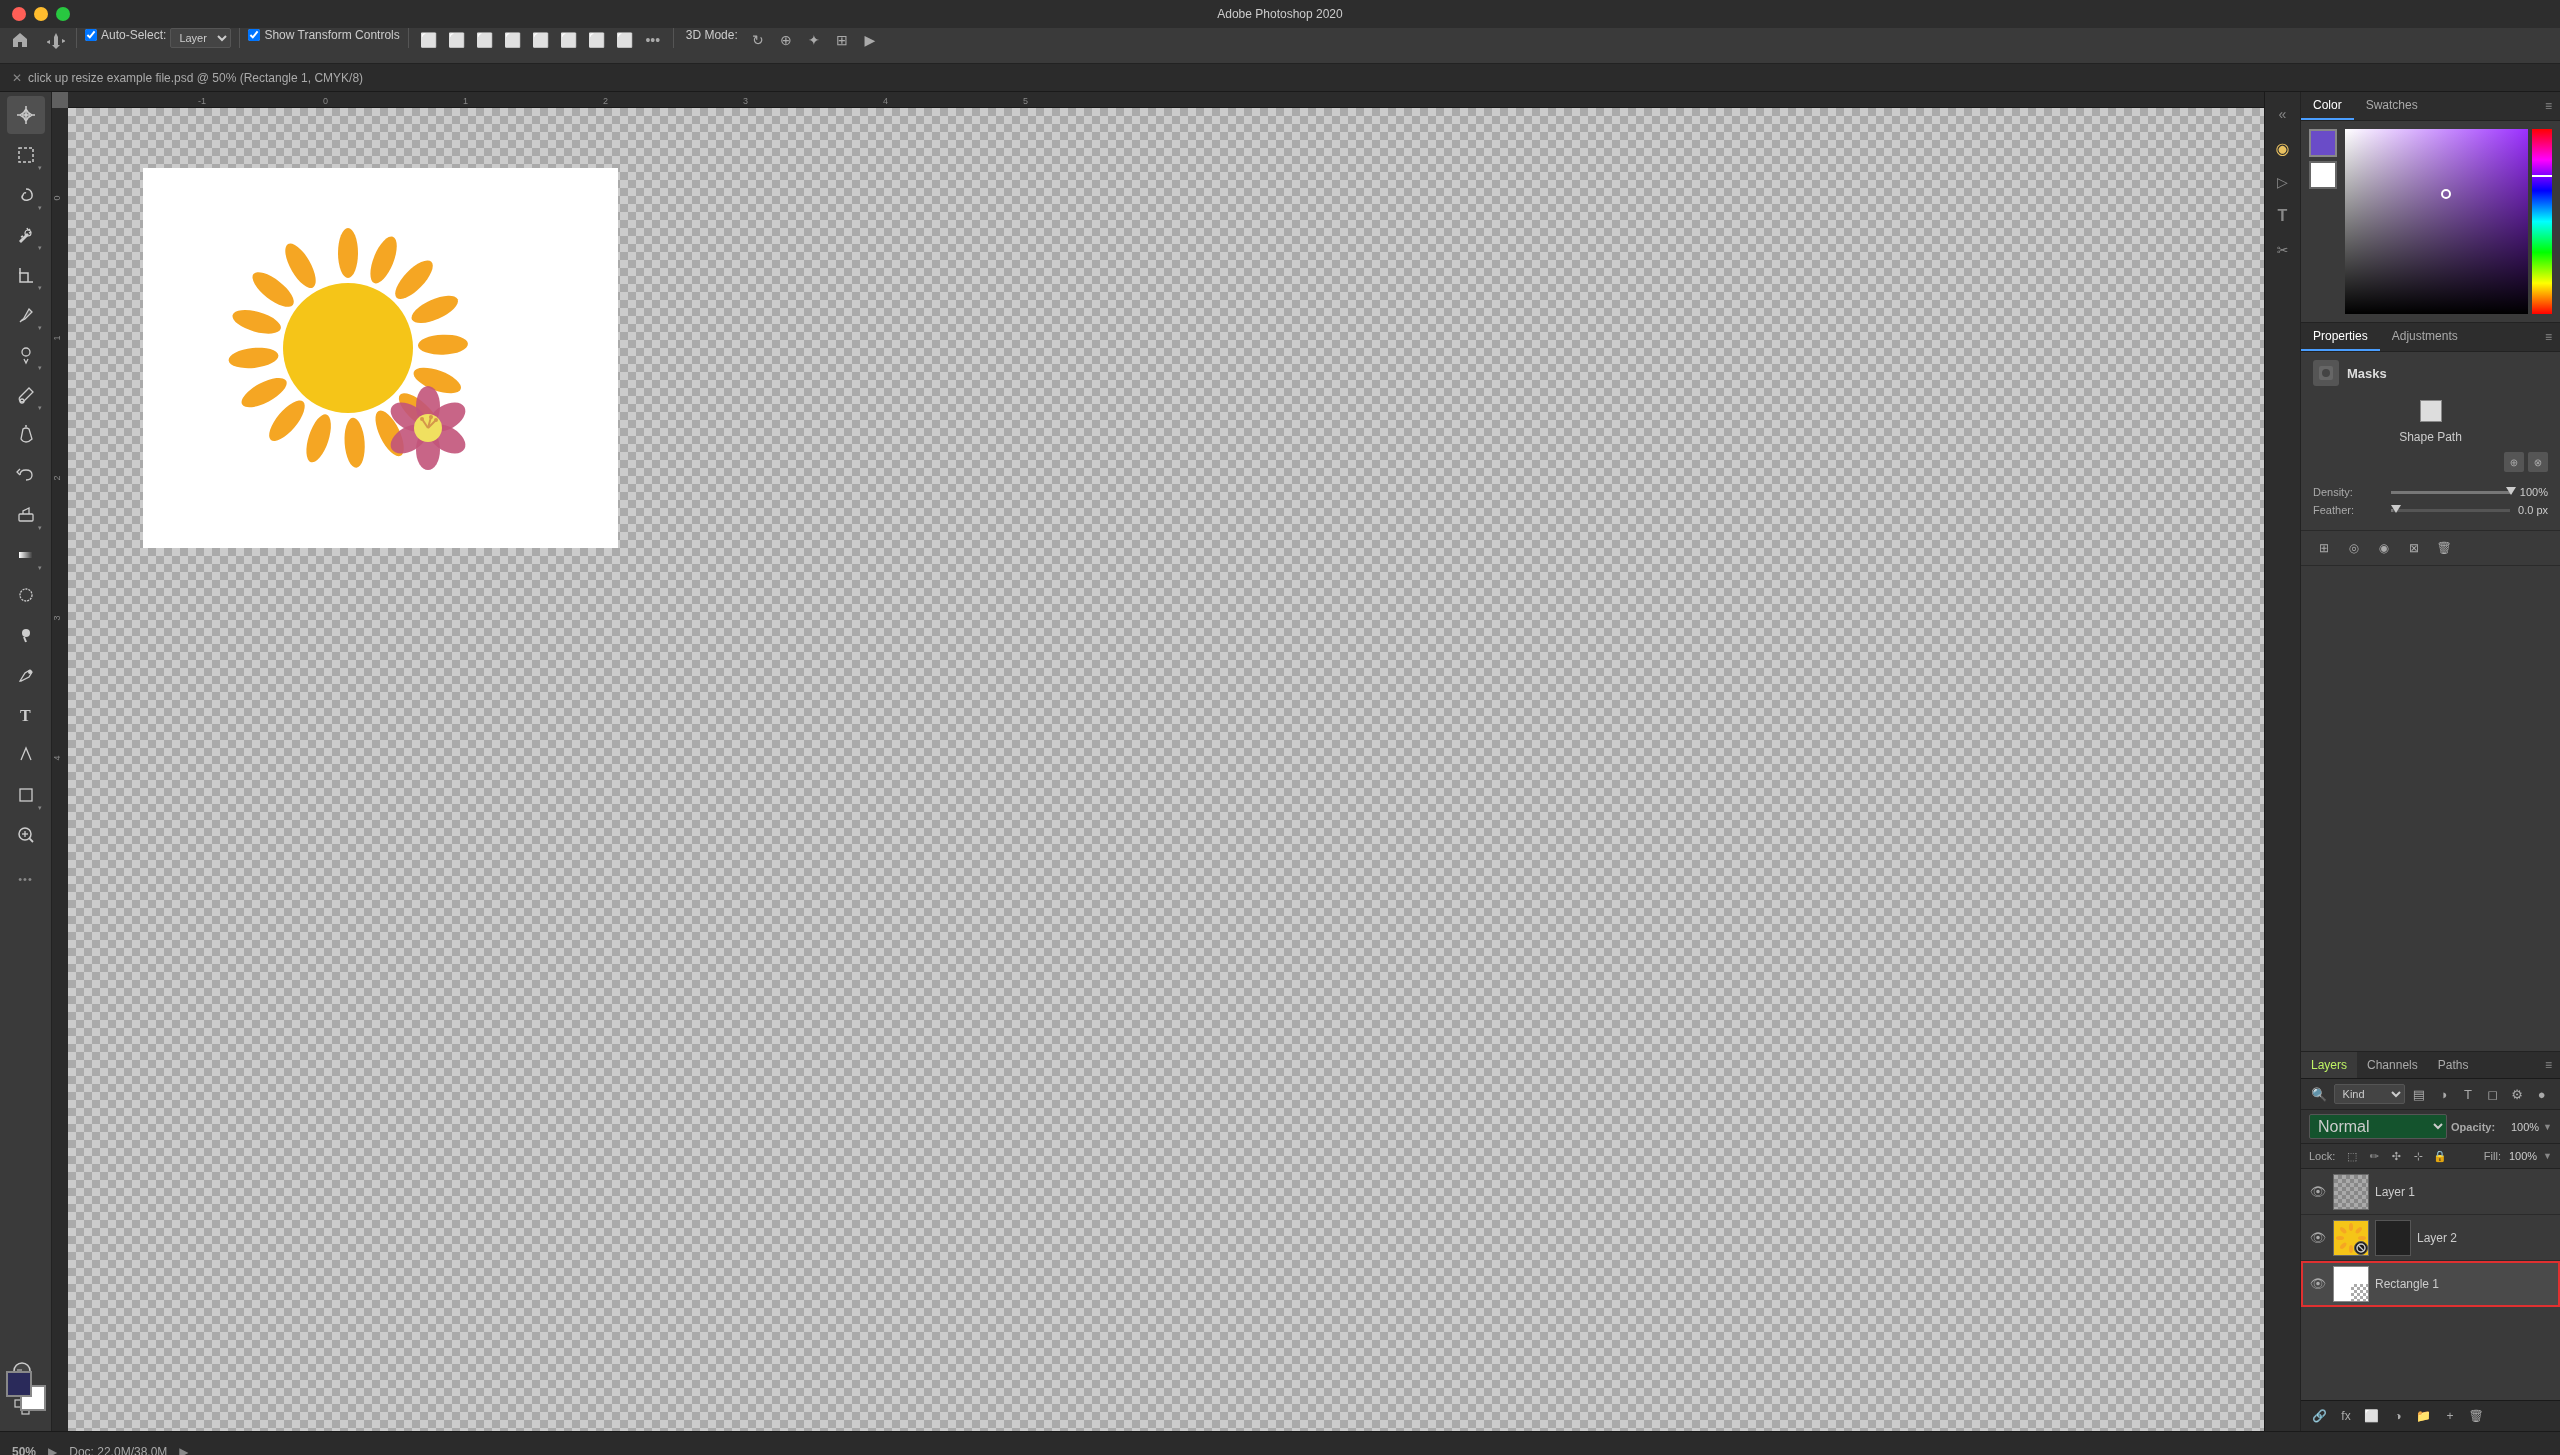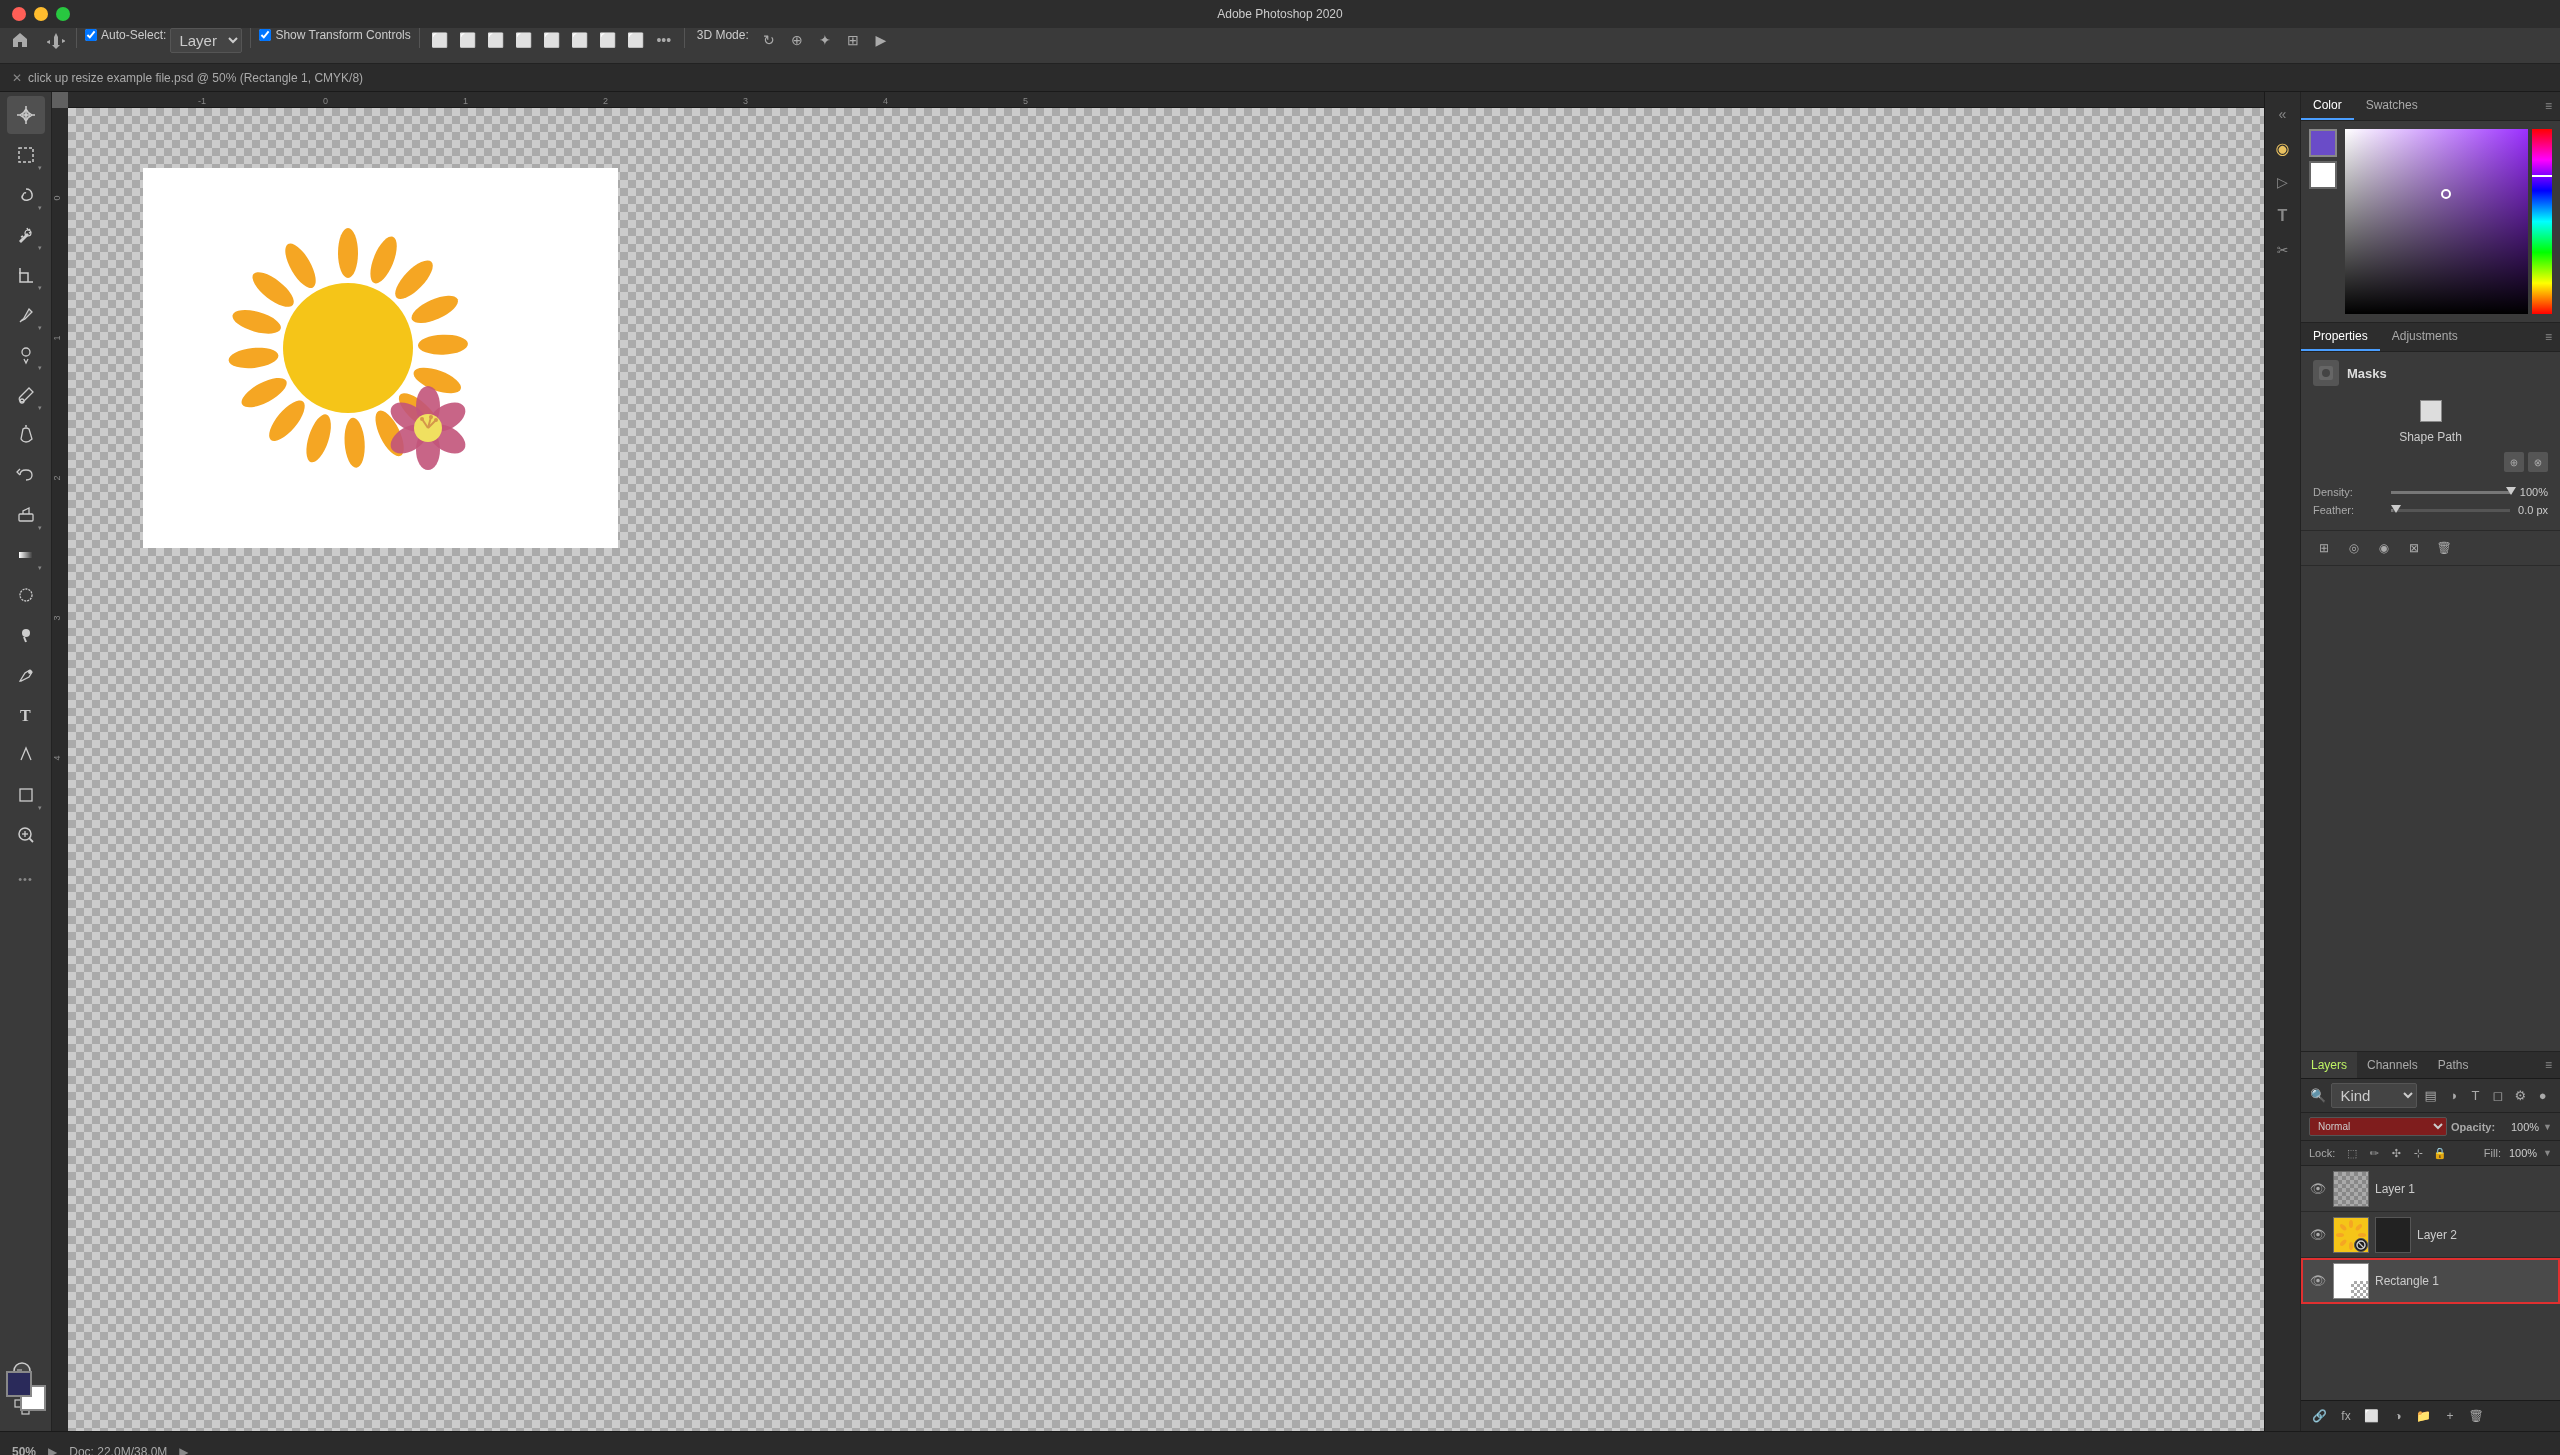--- a/index.html
+++ b/index.html
@@ -312,38 +312,38 @@
       width: 22px; height: 22px;
       display:flex; align-items:center; justify-content:center;
       color: #aaa;
       font-size: 13px;
       cursor: pointer;
     }
     .kind-select {
       background: #444;
       border: 1px solid #555;
       color: #ccc;
-      font-size: 15px;
+      font-size: 11px;
       padding: 2px 4px;
       border-radius: 2px;
     }
 
     .blend-mode-row {
       display: flex;
       align-items: center;
       padding: 4px 8px;
       gap: 4px;
       background: #333;
       border-bottom: 1px solid #222;
     }
     .blend-select {
-      background: #7f1d1d;
+      background: #14532d;
       border: 1px solid #555;
       color: #ccc;
-      font-size: 10px;
+      font-size: 16px;
       padding: 2px 4px;
       border-radius: 2px;
       flex: 1;
     }
     .opacity-row {
       display: flex;
       align-items: center;
       gap: 4px;
     }
     .opacity-label { font-size: 11px; color: #aaa; font-weight: bold; }

